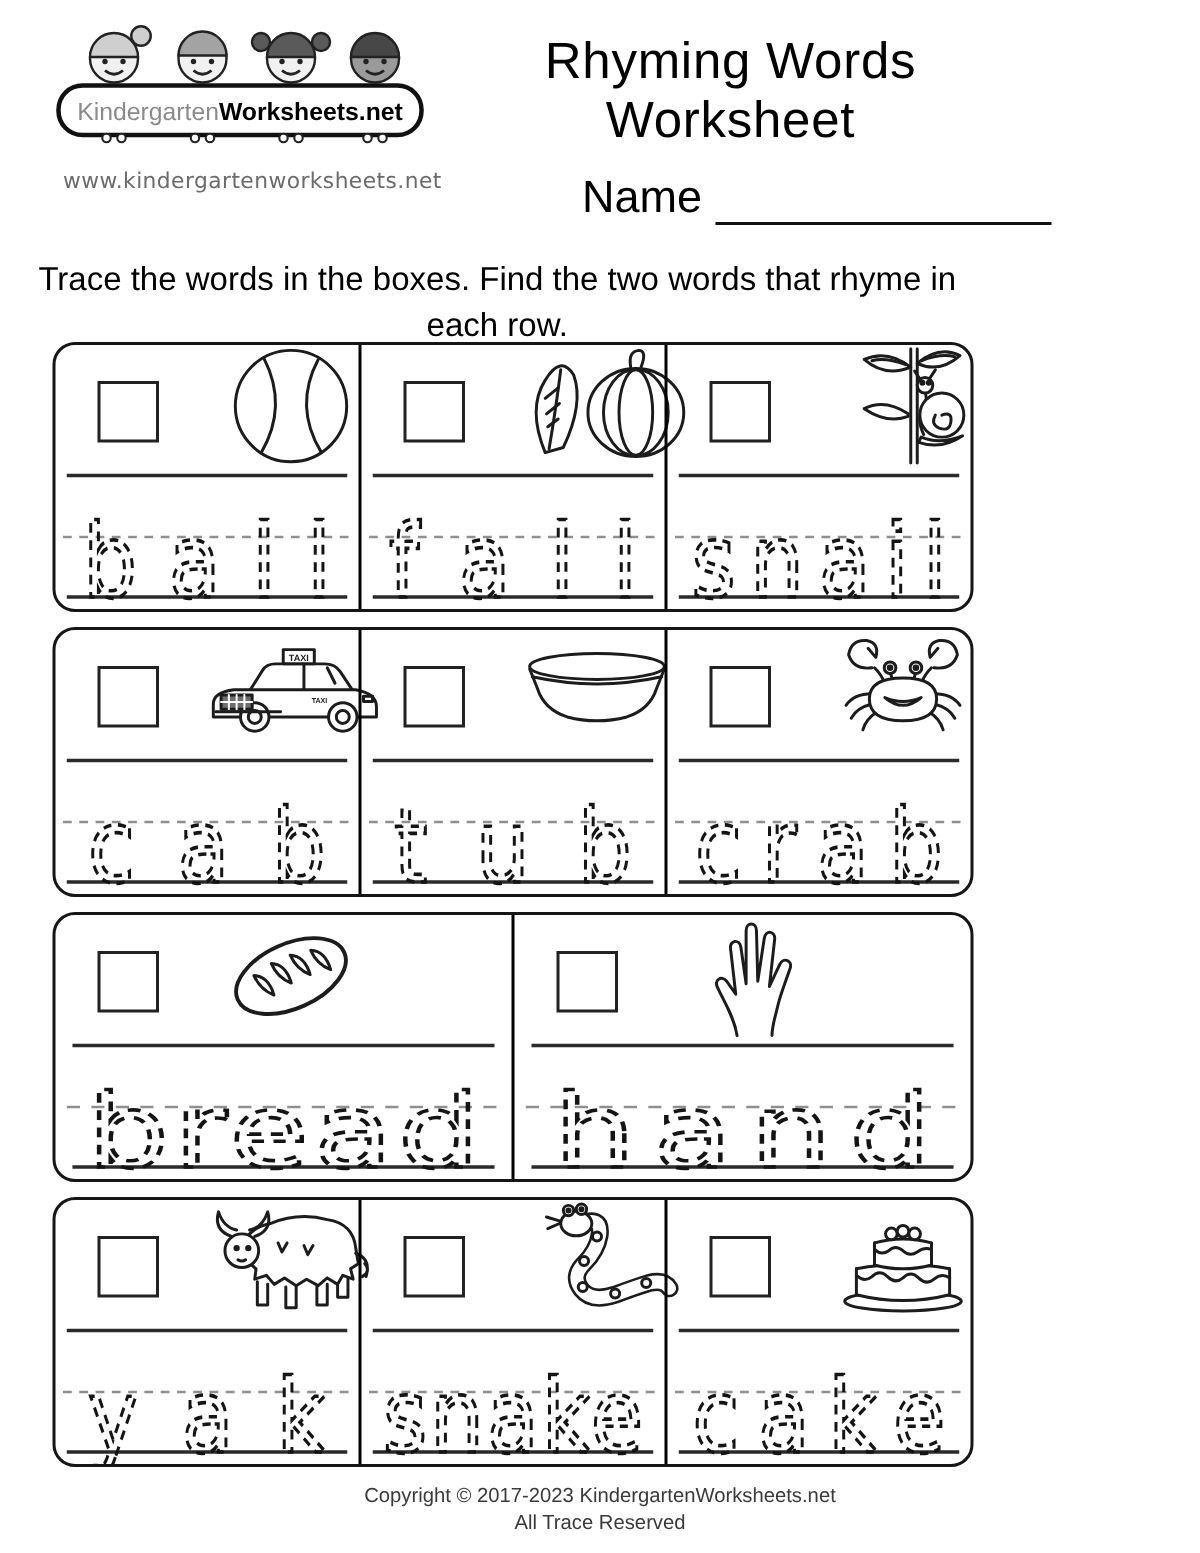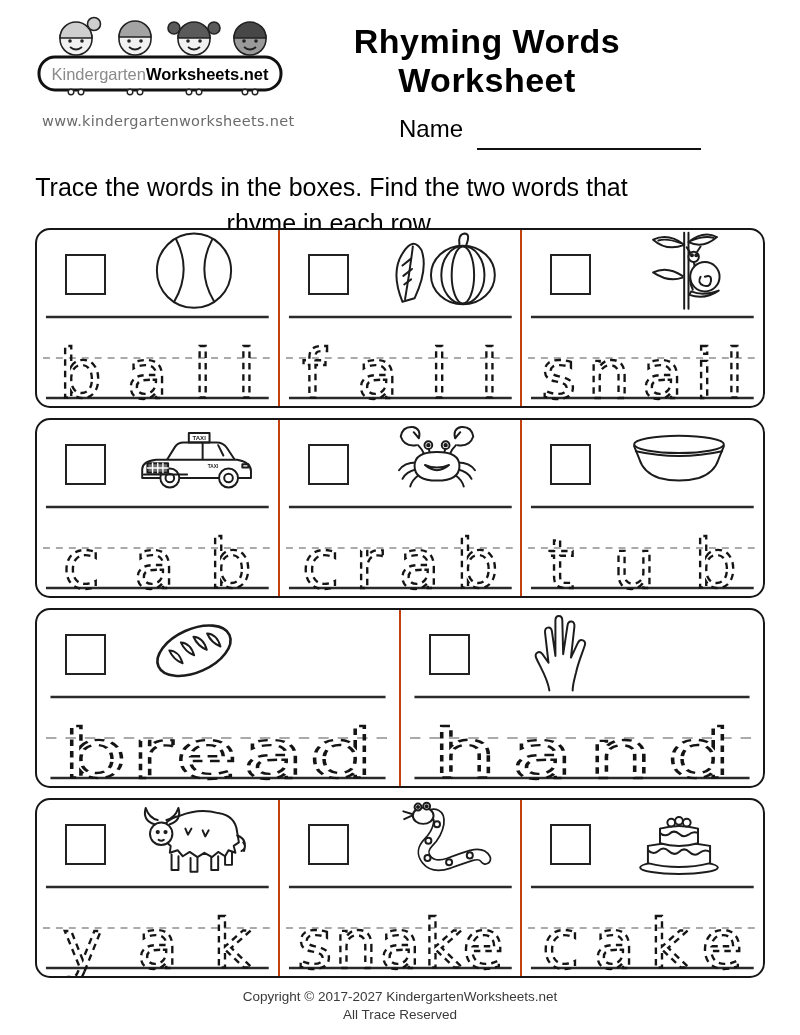--- a/index.html
+++ b/index.html
@@ -10,40 +10,40 @@
   }
 
   
   .logo { position:absolute; left:36px; top:10px; width:248px; height:100px; }
   .site-url {
     position:absolute; left:42px; top:113px; font-size:14.5px; color:#6b6b6b;
     letter-spacing:.3px; font-family:"DejaVu Sans", sans-serif;
   }
   .title {
     position:absolute; left:283px; top:22px; width:408px; text-align:center;
-    font-size:34px; font-weight:700; color:#000; letter-spacing:.5px;
-  }
-  .name-row { position:absolute; left:399px; top:115px; font-size:24px; color:#000; }
+    font-size:34px; font-weight:400; color:#000; letter-spacing:.5px;
+  }
+  .name-row { position:absolute; left:388px; top:115px; font-size:30px; color:#000; }
   .name-line {
     position:absolute; left:477px; top:148px; width:224px; height:0;
     border-top:2.5px solid #111;
   }
   .instructions {
     position:absolute; left:0; top:170px; width:663px; text-align:center;
-    font-size:25px; line-height:1.42; color:#000;
+    font-size:22px; line-height:1.42; color:#000;
   }
 
   
-  .grid { position:absolute; left:35px; top:228px; width:730px;text-decoration:underline; }
+  .grid { position:absolute; left:35px; top:228px; width:614px;text-decoration:underline; }
   .wrow {
     display:flex; height:180px; margin-bottom:10px;
     border:2.5px solid #161616; border-radius:15px; overflow:hidden; background:#fff;
   }
   .wcell { position:relative; flex:1 1 0; }
-  .wcell + .wcell { border-left:2px solid #c2410c; }
+  .wcell + .wcell { border-left:2px solid #000000; }
   .chk {
     position:absolute; left:28px; top:24px; width:41px; height:41px;
     border:2.5px solid #222; background:#fff;
   }
   .art { position:absolute; left:78px; top:1px; width:158px; height:82px;
     fill:none; stroke:#1c1c1c; stroke-width:2.3; stroke-linecap:round; stroke-linejoin:round; }
   .art text { stroke:none; fill:#1c1c1c; font-weight:bold; }
   .wr { position:absolute; left:0; top:82px; width:100%; height:98px; overflow:visible; }
   .wr .solid { stroke:#2a2a2a; stroke-width:2.4; }
   .wr .mid   { stroke:#8f8f8f; stroke-width:1.6; stroke-dasharray:7 6; }
@@ -204,20 +204,34 @@
         <svg class="wr" viewBox="0 0 242 98" preserveAspectRatio="none">
           <line class="solid" x1="9" y1="5" x2="233" y2="5"></line>
           <line class="mid" x1="6" y1="46" x2="236" y2="46"></line>
           <line class="solid" x1="9" y1="86" x2="233" y2="86"></line>
           <text class="trace" x="121" y="86" text-anchor="middle" font-size="68" textLength="190" lengthAdjust="spacing">cab</text>
         </svg>
       </div>
       <div class="wcell">
         <div class="chk"></div>
         <svg class="art" viewBox="0 0 140 95">
+          <ellipse cx="70" cy="27" rx="52" ry="10" fill="#fff"></ellipse>
+          <path d="M18 29 L24 44 Q29 60 47 66 Q70 72 93 66 Q111 60 116 44 L122 29"></path>
+          <path d="M20 35 Q70 46 120 35"></path>
+        </svg>
+        <svg class="wr" viewBox="0 0 242 98" preserveAspectRatio="none">
+          <line class="solid" x1="9" y1="5" x2="233" y2="5"></line>
+          <line class="mid" x1="6" y1="46" x2="236" y2="46"></line>
+          <line class="solid" x1="9" y1="86" x2="233" y2="86"></line>
+          <text class="trace" x="121" y="86" text-anchor="middle" font-size="68" textLength="190" lengthAdjust="spacing">tub</text>
+        </svg>
+      </div>
+      <div class="wcell">
+        <div class="chk"></div>
+        <svg class="art" viewBox="0 0 140 95">
           <path d="M46 28 Q32 30 28 18 Q30 6 42 7 Q52 9 49 20 L43 13"></path>
           <path d="M48 28 Q53 33 55 38"></path>
           <path d="M94 28 Q108 30 112 18 Q110 6 98 7 Q88 9 91 20 L97 13"></path>
           <path d="M92 28 Q87 33 85 38"></path>
           <path d="M62 38 L60 31 M78 38 L80 31"></path>
           <circle cx="60" cy="28" r="4.5" fill="#fff"></circle>
             <circle cx="80" cy="28" r="4.5" fill="#fff"></circle>
           <circle cx="60" cy="28" r="1.4" fill="#1c1c1c"></circle>
             <circle cx="80" cy="28" r="1.4" fill="#1c1c1c"></circle>
           <path d="M46 48 Q32 48 26 57 M46 56 Q34 59 30 67 M50 62 Q41 68 39 76"></path>
@@ -225,34 +239,20 @@
           <path d="M44 52 Q44 36 70 36 Q96 36 96 52 Q96 69 70 69 Q44 69 44 52 Z" fill="#fff"></path>
           <path d="M56 51 Q70 63 84 51 Q70 57 56 51 Z"></path>
         </svg>
         <svg class="wr" viewBox="0 0 242 98" preserveAspectRatio="none">
           <line class="solid" x1="9" y1="5" x2="233" y2="5"></line>
           <line class="mid" x1="6" y1="46" x2="236" y2="46"></line>
           <line class="solid" x1="9" y1="86" x2="233" y2="86"></line>
           <text class="trace" x="121" y="86" text-anchor="middle" font-size="68" textLength="198" lengthAdjust="spacing">crab</text>
         </svg>
       </div>
-      <div class="wcell">
-        <div class="chk"></div>
-        <svg class="art" viewBox="0 0 140 95">
-          <ellipse cx="70" cy="27" rx="52" ry="10" fill="#fff"></ellipse>
-          <path d="M18 29 L24 44 Q29 60 47 66 Q70 72 93 66 Q111 60 116 44 L122 29"></path>
-          <path d="M20 35 Q70 46 120 35"></path>
-        </svg>
-        <svg class="wr" viewBox="0 0 242 98" preserveAspectRatio="none">
-          <line class="solid" x1="9" y1="5" x2="233" y2="5"></line>
-          <line class="mid" x1="6" y1="46" x2="236" y2="46"></line>
-          <line class="solid" x1="9" y1="86" x2="233" y2="86"></line>
-          <text class="trace" x="121" y="86" text-anchor="middle" font-size="68" textLength="190" lengthAdjust="spacing">tub</text>
-        </svg>
-      </div>
     </div>
 
     <div class="wrow">
       <div class="wcell">
         <div class="chk"></div>
         <svg class="art" viewBox="0 0 140 95">
           <g transform="rotate(-24 70 46)">
             <ellipse cx="70" cy="46" rx="45" ry="25" stroke-width="3"></ellipse>
             <path d="M44 34 q10 5 8 20 q-8 -8 -8 -20 Z"></path>
             <path d="M60 31 q10 5 8 20 q-8 -8 -8 -20 Z"></path>
@@ -346,17 +346,17 @@
           <line class="mid" x1="6" y1="46" x2="236" y2="46"></line>
           <line class="solid" x1="9" y1="86" x2="233" y2="86"></line>
           <text class="trace" x="121" y="86" text-anchor="middle" font-size="68" textLength="202" lengthAdjust="spacing">cake</text>
         </svg>
       </div>
     </div>
 
   </div>
 
   <div class="footer">
-    <div>Copyright © 2017-2027 KindergartenWorksheets.net</div>
+    <div>Copyright © 2017-2023 KindergartenWorksheets.net</div>
     <div>All Trace Reserved</div>
   </div>
 
 </div>
 
 </body></html>

